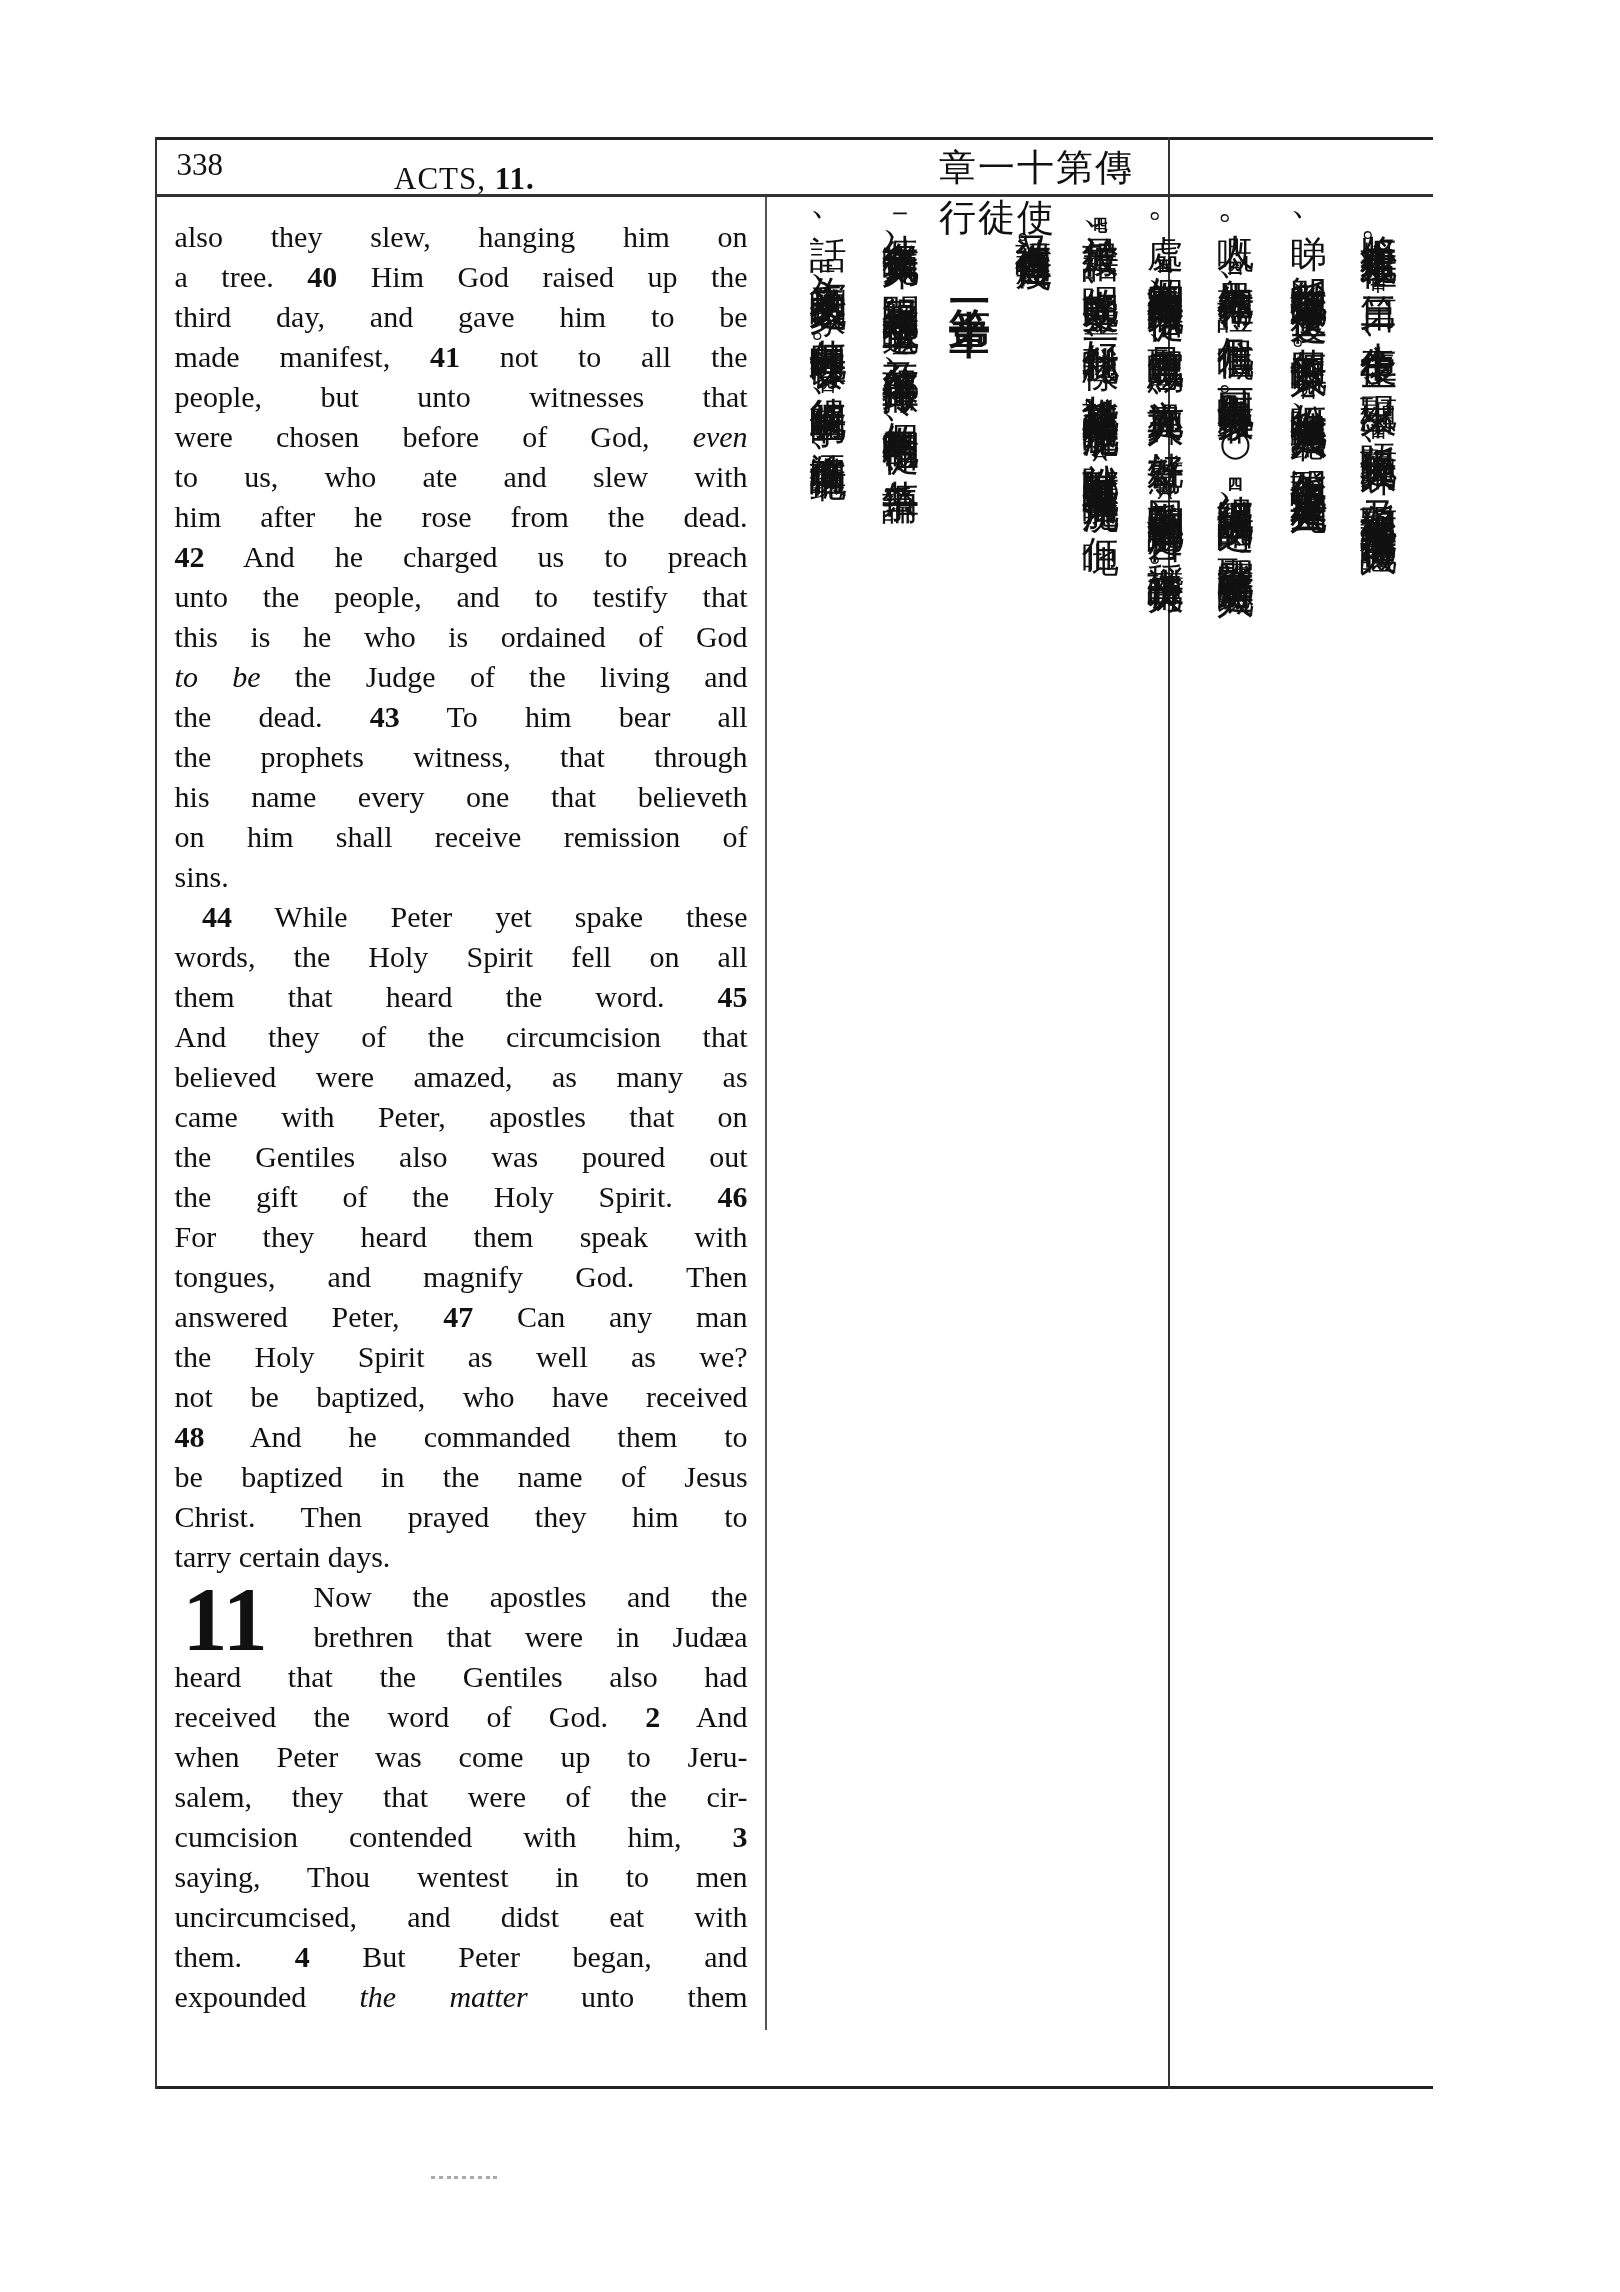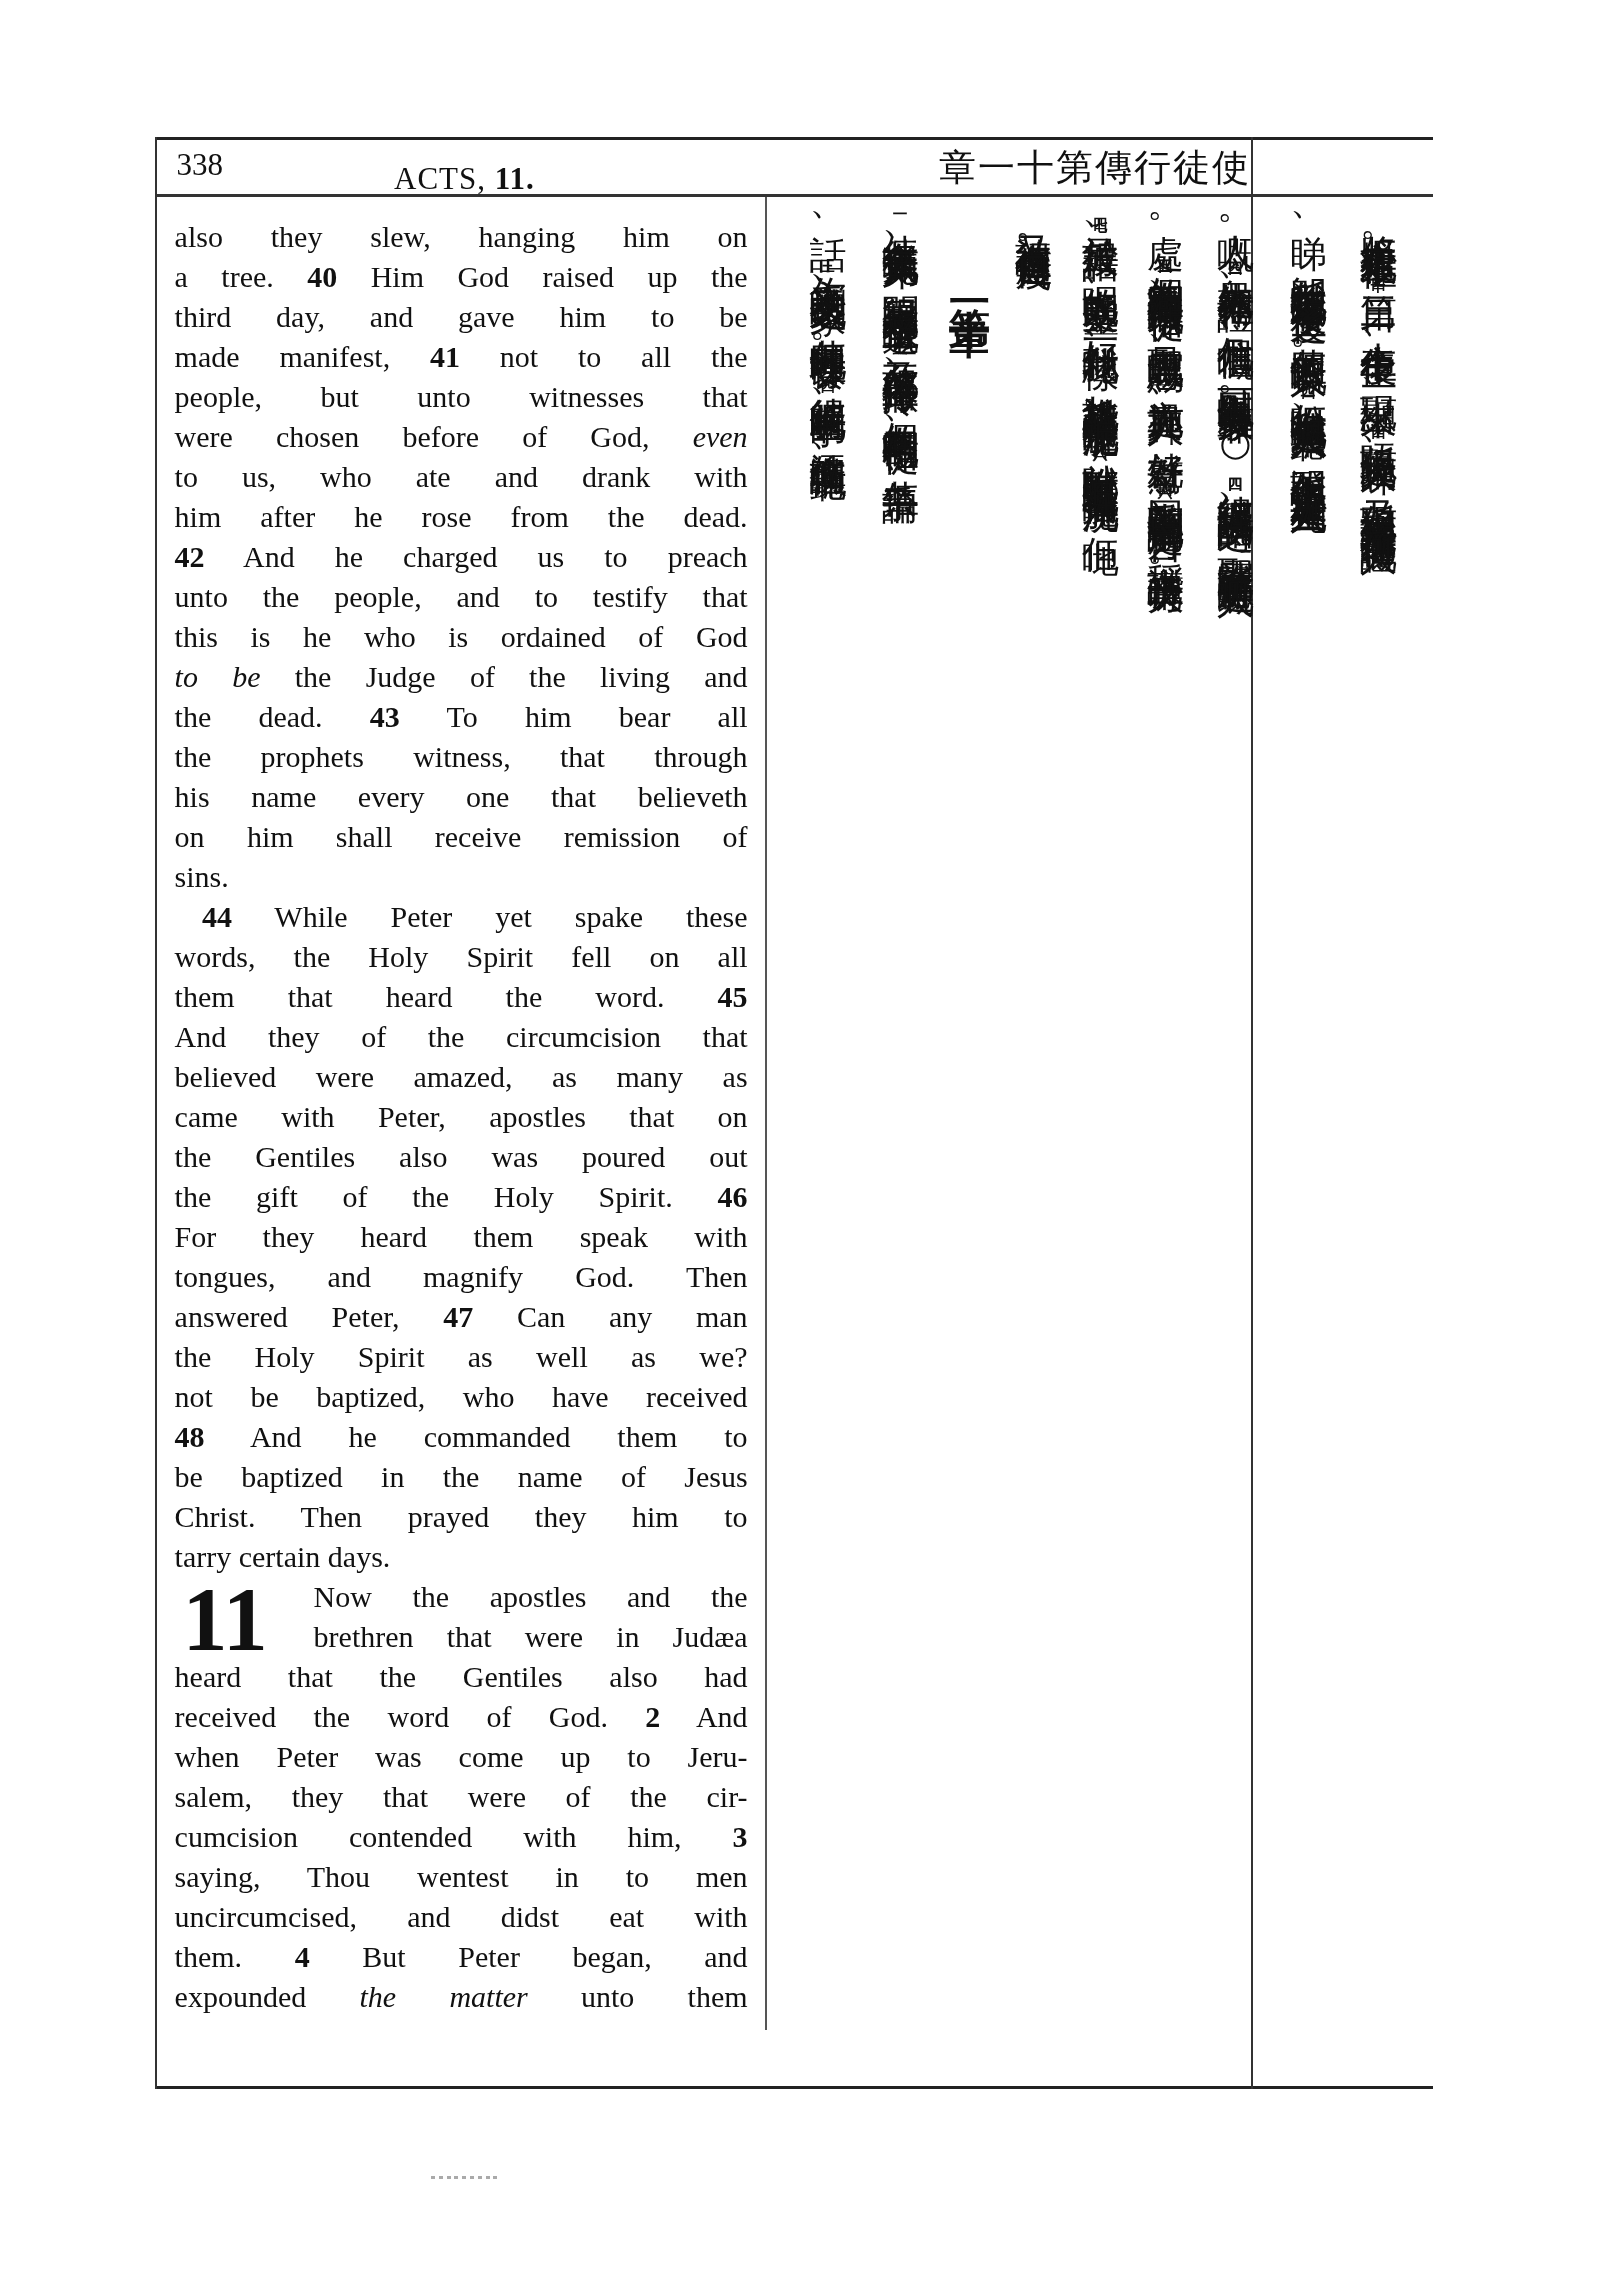--- a/index.html
+++ b/index.html
@@ -1,17 +1,17 @@
 <!DOCTYPE html>
 <html><head>
 <meta charset="utf-8">
 <style>
   html, body { margin:0; padding:0; background:#ffffff; }
   body { width:1620px; height:2293px; position:relative; overflow:hidden; color:#111; }
-  .frame { position:absolute; left:155px; top:137px; width:1098px; height:1952px; }
+  .frame { position:absolute; left:155px; top:137px; width:1015px; height:1952px; }
   .rule-top { position:absolute; left:0; top:0; width:1278px; height:2.9px; background:#222; }
   .rule-head { position:absolute; left:0; top:57px; width:1278px; height:2.9px; background:#333; }
   .rule-bottom { position:absolute; left:0; bottom:0; width:1278px; height:2.9px; background:#222; }
   .rule-left { position:absolute; left:0; top:0; width:2px; height:1952px; background:#333; }
   .rule-right { position:absolute; right:0; top:0; width:2px; height:1952px; background:#333; }
   .col-divider { position:absolute; left:610px; top:60px; width:2px; height:1833px; background:#555; }
   .head-num { position:absolute; left:21.6px; top:9.8px; font-family:"Liberation Serif", serif; font-size:31px; }
   .head-title { position:absolute; left:239px; top:9.8px; font-family:"Liberation Serif", serif; font-size:31px; letter-spacing:1px;margin-top:14px; }
   .head-title b { font-weight:bold; }
   .head-cn { position:absolute; left:784px; top:5.9px; font-family:"DejaVu Serif", serif; font-size:37px; letter-spacing:2px; }
@@ -49,21 +49,21 @@
   </div>
   <div class="head-cn">章一十第傳行徒使</div>
 
   <div class="eng" id="eng">
       <span class="line">also they slew, hanging him on</span>
       <span class="line">a tree. <span class="vn">40</span> Him God raised up the</span>
       <span class="line">third day, and gave him to be</span>
       <span class="line">made manifest, <span class="vn">41</span> not to all the</span>
       <span class="line">people, but unto witnesses that</span>
       <span class="line">were chosen before of God, <i>even</i></span>
-      <span class="line">to us, who ate and drank with</span>
+      <span class="line">to us, who ate and slew with</span>
       <span class="line">him after he rose from the dead.</span>
       <span class="line"><span class="vn">42</span> And he charged us to preach</span>
       <span class="line">unto the people, and to testify that</span>
       <span class="line">this is he who is ordained of God</span>
       <span class="line"><i>to be</i> the Judge of the living and</span>
       <span class="line">the dead. <span class="vn">43</span> To him bear all</span>
       <span class="line">the prophets witness, that through</span>
       <span class="line">his name every one that believeth</span>
       <span class="line">on him shall receive remission of</span>
       <span class="line last">sins.</span>

